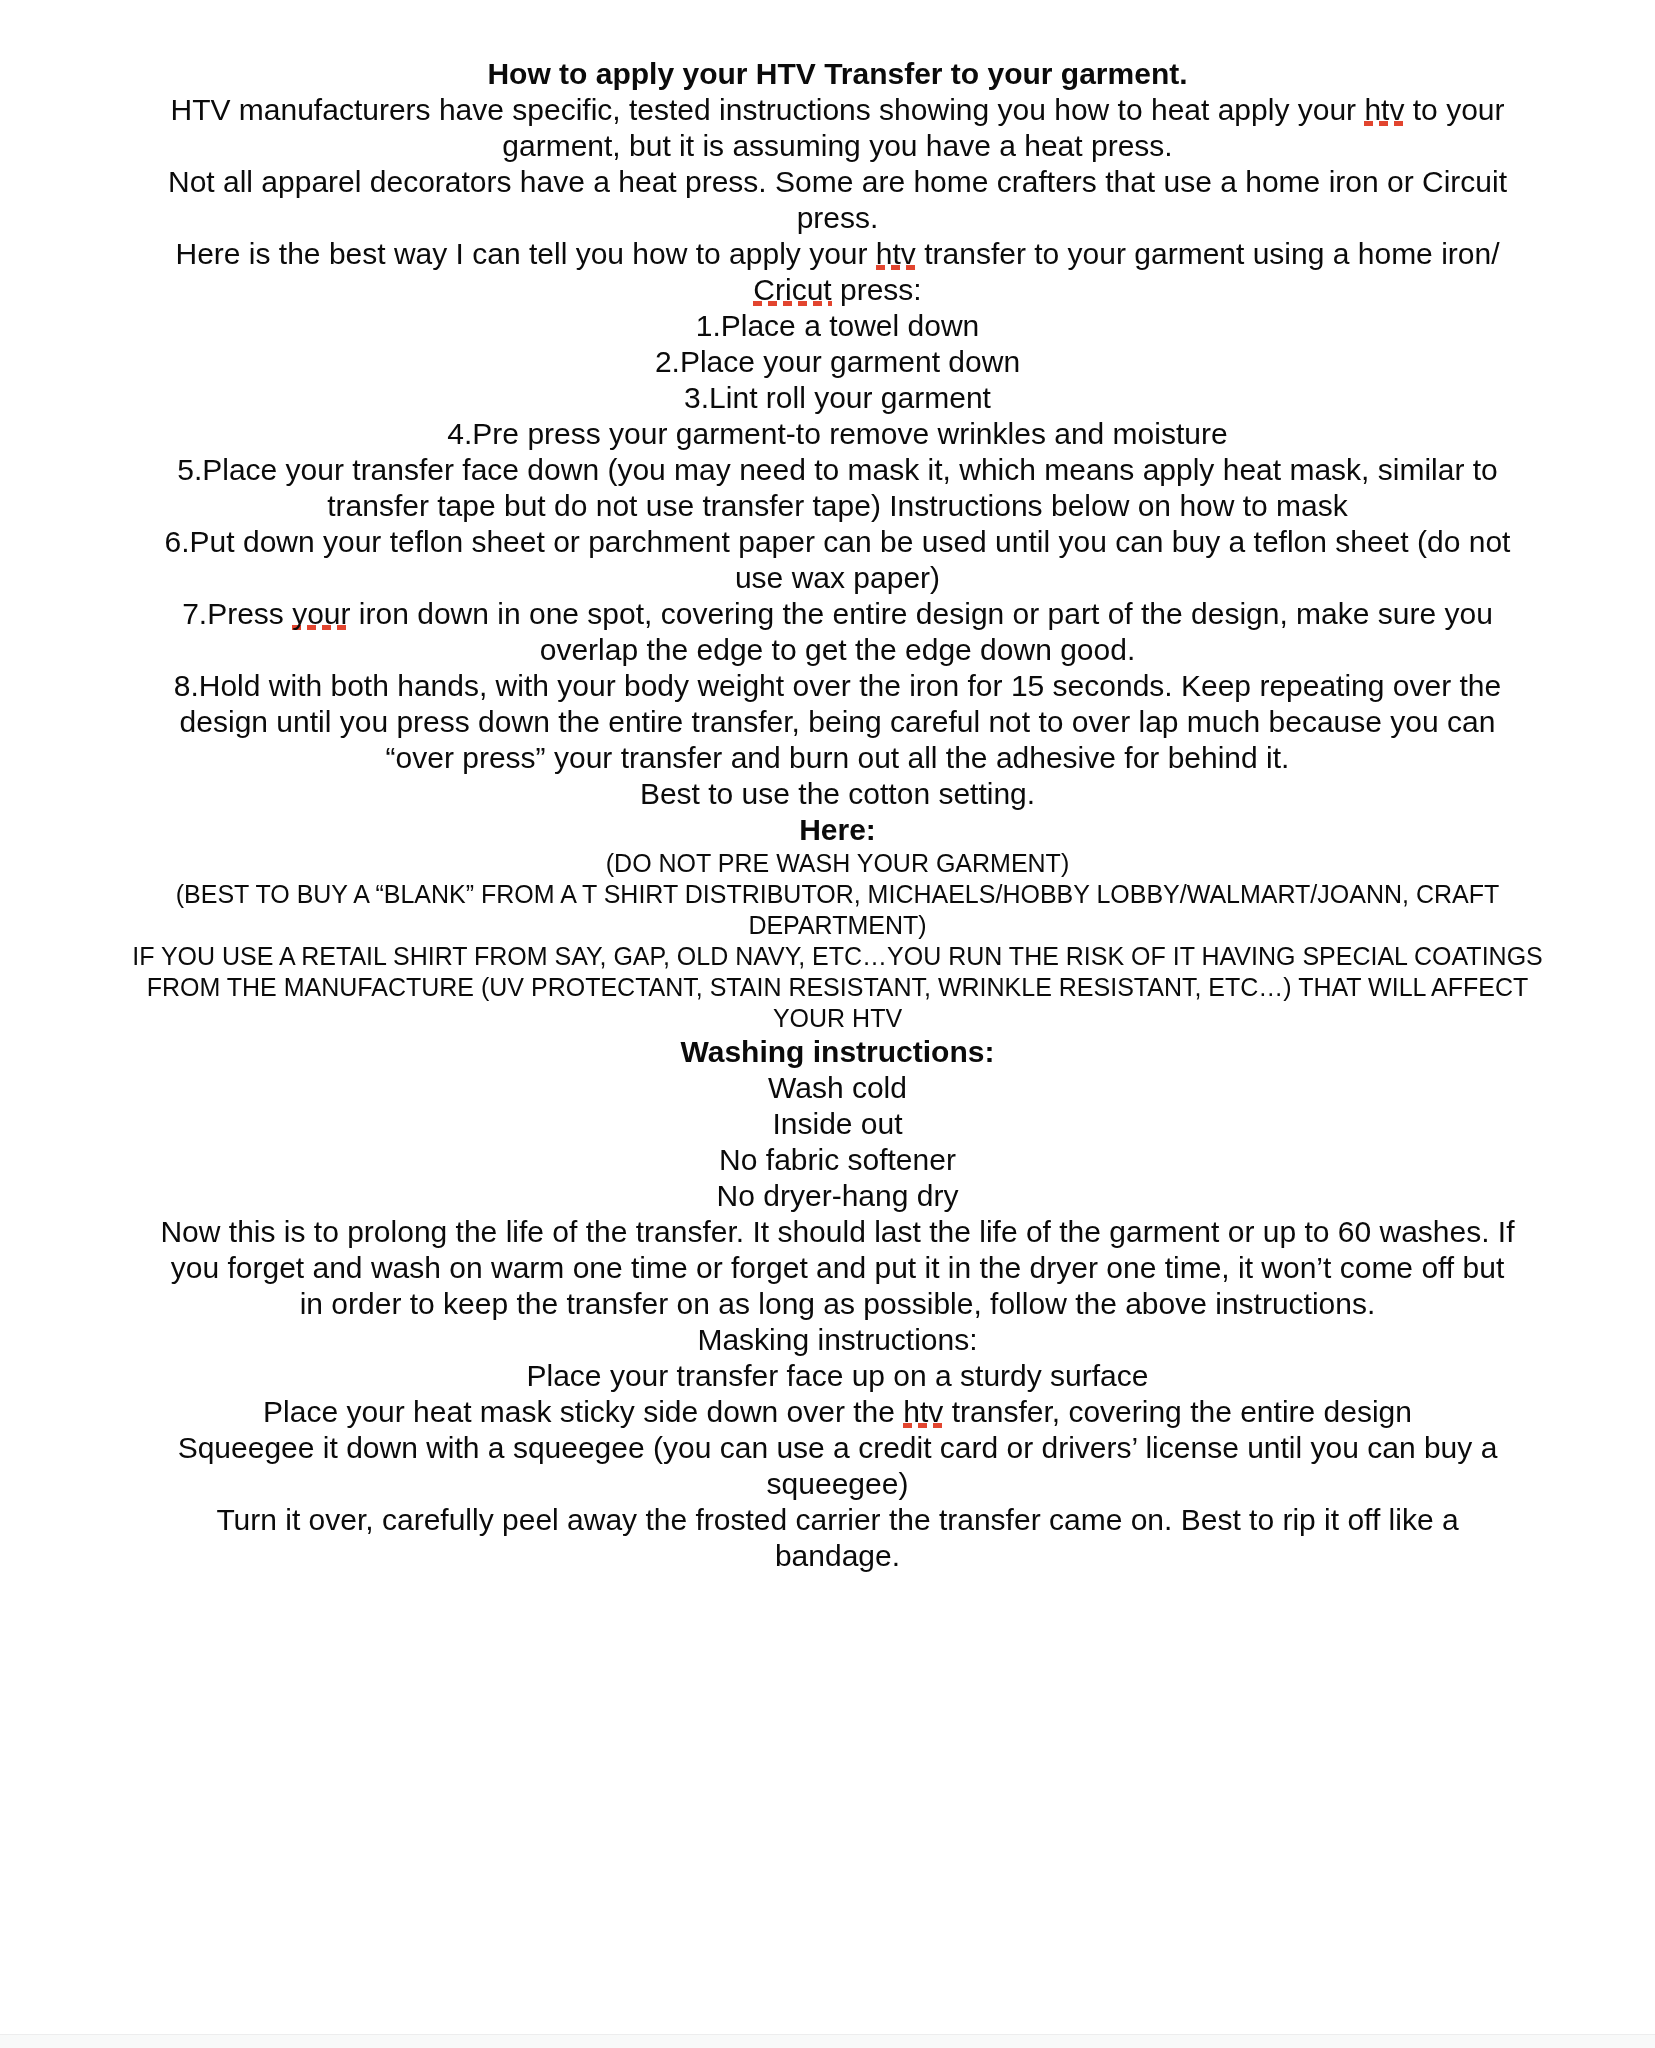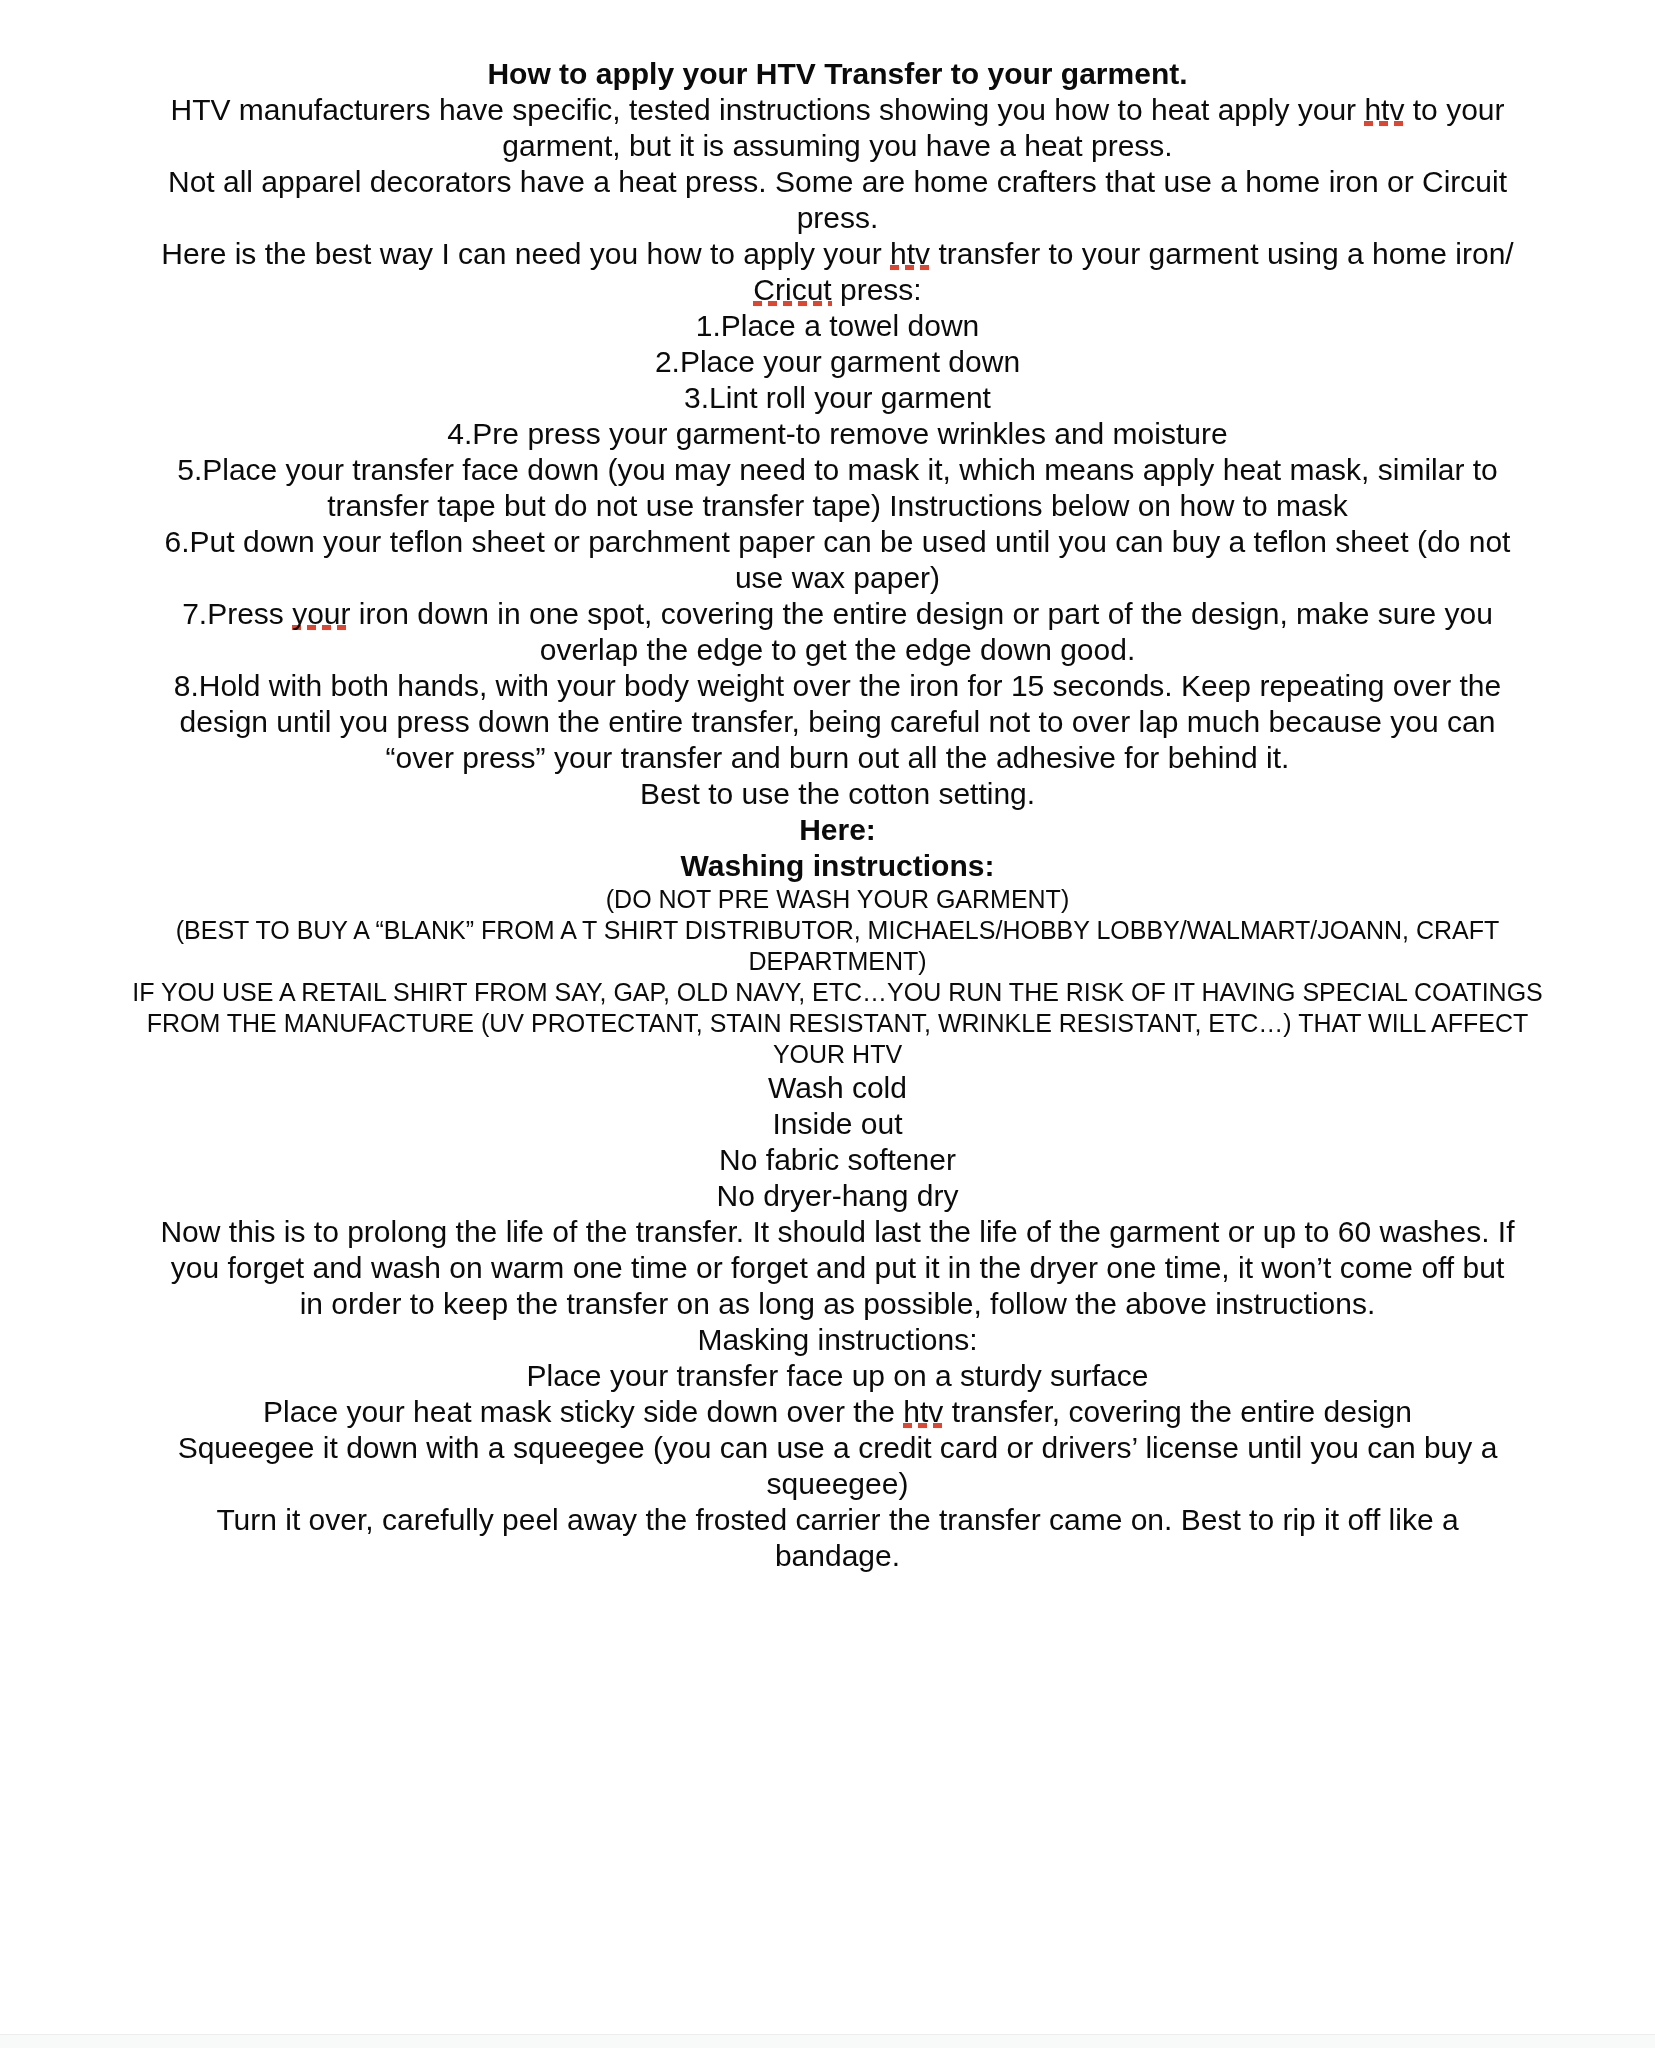--- a/index.html
+++ b/index.html
@@ -46,36 +46,36 @@
 </style>
 </head>
 <body>
 
 <main class="doc">
     <div class="block heading">How to apply your HTV Transfer to your garment.</div>
     <div class="block para"><span>HTV manufacturers have specific, tested instructions showing you how to heat apply your </span><span class="sp">htv</span><span> to your
 garment, but it is assuming you have a heat press.</span></div>
     <div class="block para"><span>Not all apparel decorators have a heat press. Some are home crafters that use a home iron or Circuit
 press.</span></div>
-    <div class="block para"><span>Here is the best way I can need you how to apply your </span><span class="sp">htv</span><span> transfer to your garment using a home iron/
+    <div class="block para"><span>Here is the best way I can tell you how to apply your </span><span class="sp">htv</span><span> transfer to your garment using a home iron/
 </span><span class="sp">Cricut</span><span> press:</span></div>
     <div class="block list"><div class="list-item"><span>1.Place a towel down</span></div><div class="list-item"><span>2.Place your garment down</span></div><div class="list-item"><span>3.Lint roll your garment</span></div><div class="list-item"><span>4.Pre press your garment-to remove wrinkles and moisture</span></div><div class="list-item"><span>5.Place your transfer face down (you may need to mask it, which means apply heat mask, similar to
 transfer tape but do not use transfer tape) Instructions below on how to mask</span></div><div class="list-item"><span>6.Put down your teflon sheet or parchment paper can be used until you can buy a teflon sheet (do not
 use wax paper)</span></div><div class="list-item"><span>7.Press </span><span class="sp">your</span><span> iron down in one spot, covering the entire design or part of the design, make sure you
 overlap the edge to get the edge down good.</span></div><div class="list-item"><span>8.Hold with both hands, with your body weight over the iron for 15 seconds. Keep repeating over the
 design until you press down the entire transfer, being careful not to over lap much because you can
 “over press” your transfer and burn out all the adhesive for behind it.</span></div><div class="list-item"><span>Best to use the cotton setting.</span></div></div>
     <div class="block heading">Here:</div>
-    <div class="block heading">Washing instructions:</div>
     <div class="block small"><span>(DO NOT PRE WASH YOUR GARMENT)
 (BEST TO BUY A “BLANK” FROM A T SHIRT DISTRIBUTOR, MICHAELS/HOBBY LOBBY/WALMART/JOANN, CRAFT
 DEPARTMENT)
 IF YOU USE A RETAIL SHIRT FROM SAY, GAP, OLD NAVY, ETC…YOU RUN THE RISK OF IT HAVING SPECIAL COATINGS
 FROM THE MANUFACTURE (UV PROTECTANT, STAIN RESISTANT, WRINKLE RESISTANT, ETC…) THAT WILL AFFECT
 YOUR HTV</span></div>
+    <div class="block heading">Washing instructions:</div>
     <div class="block para tight"><span>Wash cold
 Inside out
 No fabric softener
 No dryer-hang dry</span></div>
     <div class="block para"><span>Now this is to prolong the life of the transfer. It should last the life of the garment or up to 60 washes. If
 you forget and wash on warm one time or forget and put it in the dryer one time, it won’t come off but
 in order to keep the transfer on as long as possible, follow the above instructions.</span></div>
     <div class="block para"><span>Masking instructions:
 Place your transfer face up on a sturdy surface
 Place your heat mask sticky side down over the </span><span class="sp">htv</span><span> transfer, covering the entire design

